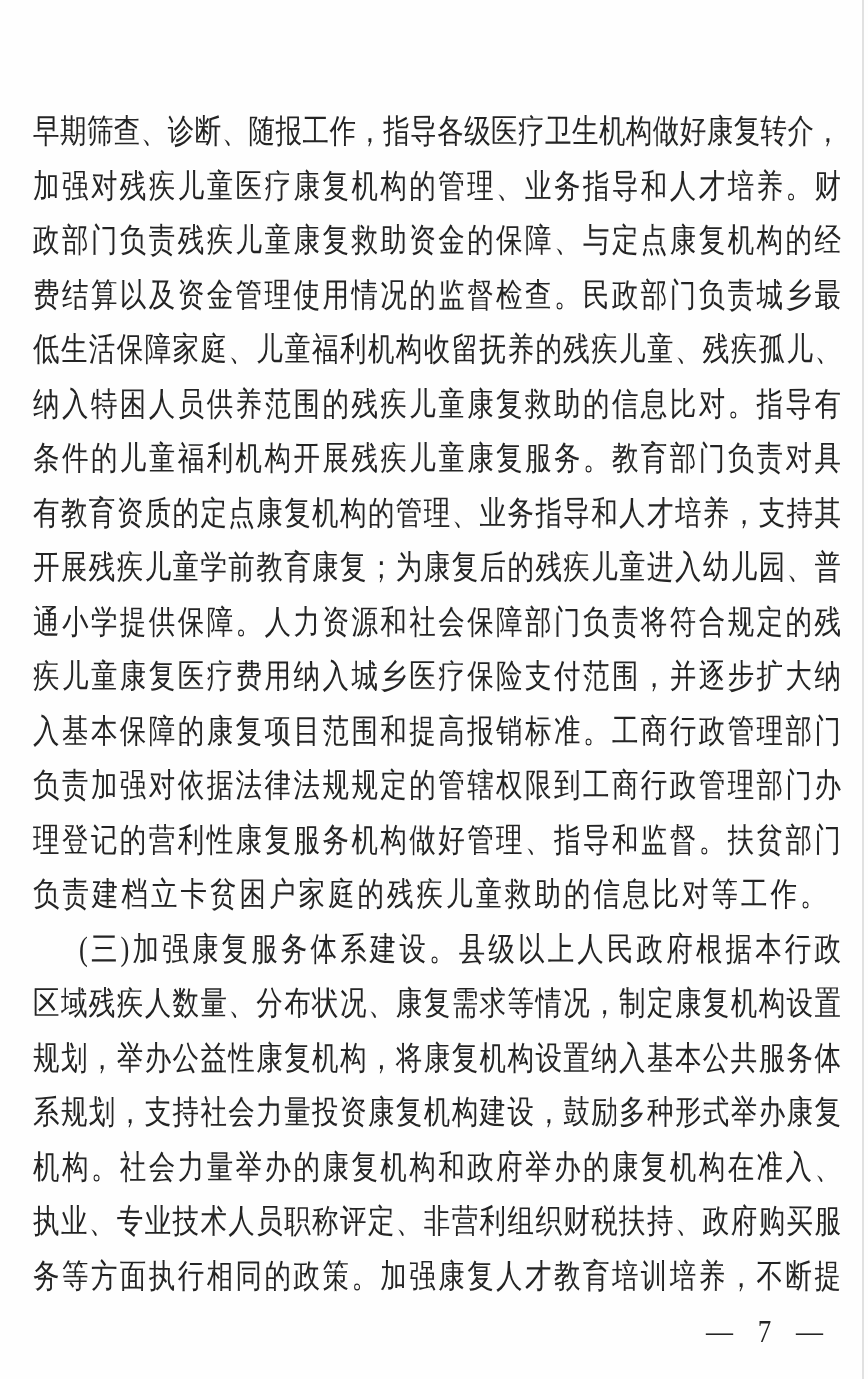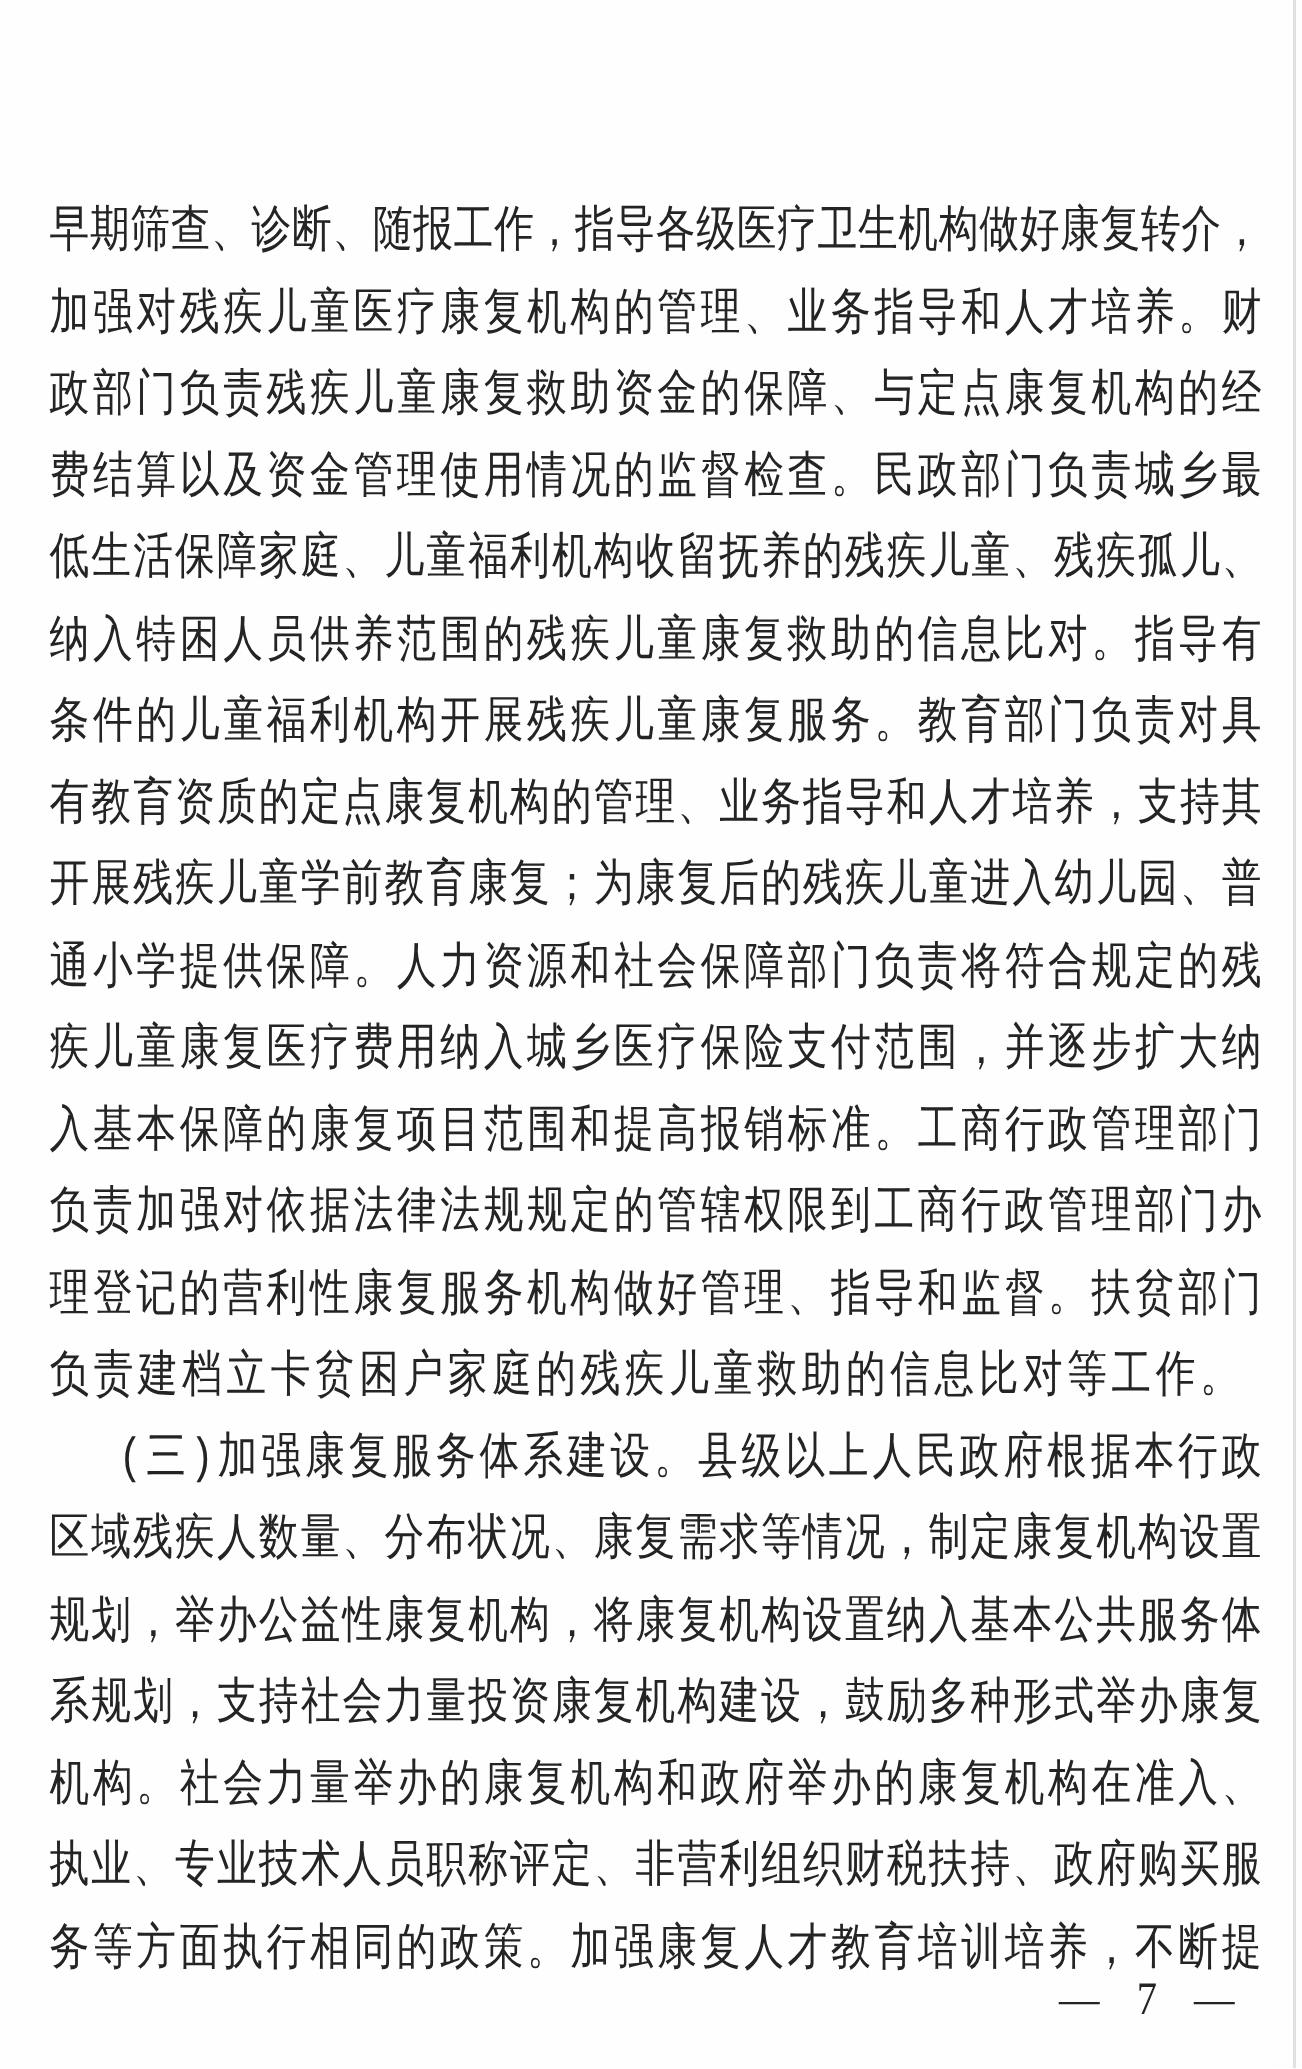--- a/index.html
+++ b/index.html
@@ -20,24 +20,23 @@
     position: absolute;
     top: 0;
     right: 4px;
     width: 2px;
     height: 1379px;
     background: #d9d9d9;
     opacity: 0.8;
   }
   .text-block {
     position: absolute;
-    top: 128px;
+    top: 104px;
     left: 33px;
     width: 808px;
-    font-family: Liberation Mono, monospace;
   }
   .line {
     height: 54.5px;
     line-height: 54.5px;
     font-size: 26.5px;
     letter-spacing: 0;
     text-align: justify;
     text-align-last: justify;
     white-space: nowrap;
     transform: scaleY(1.24);

